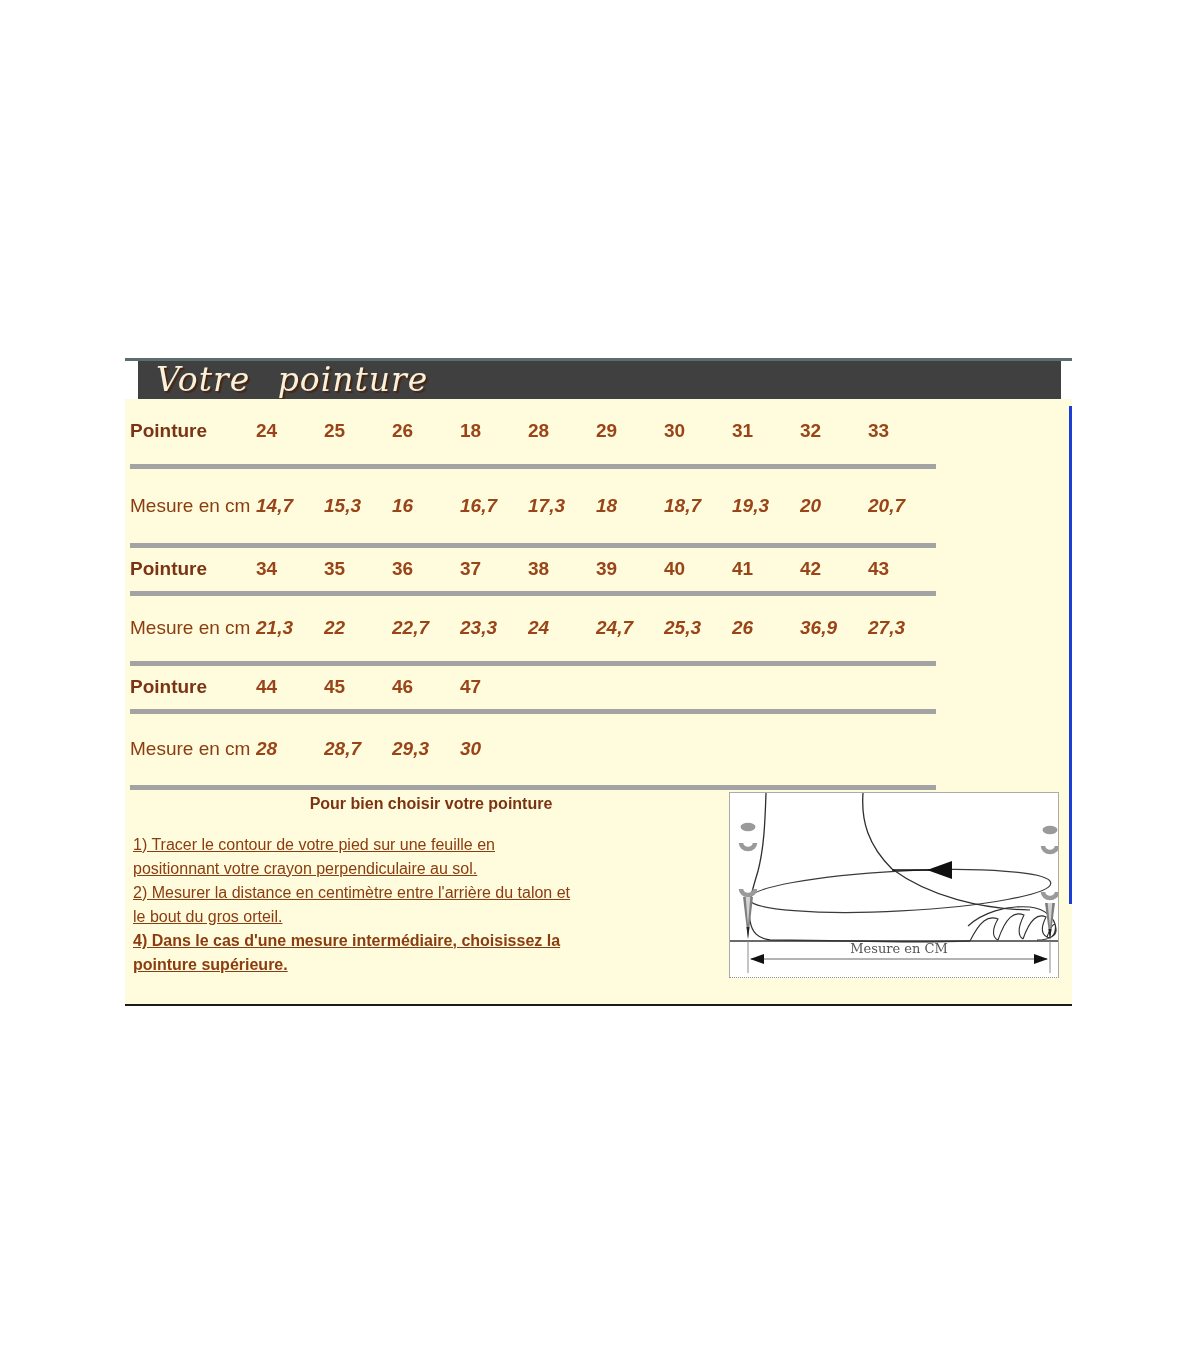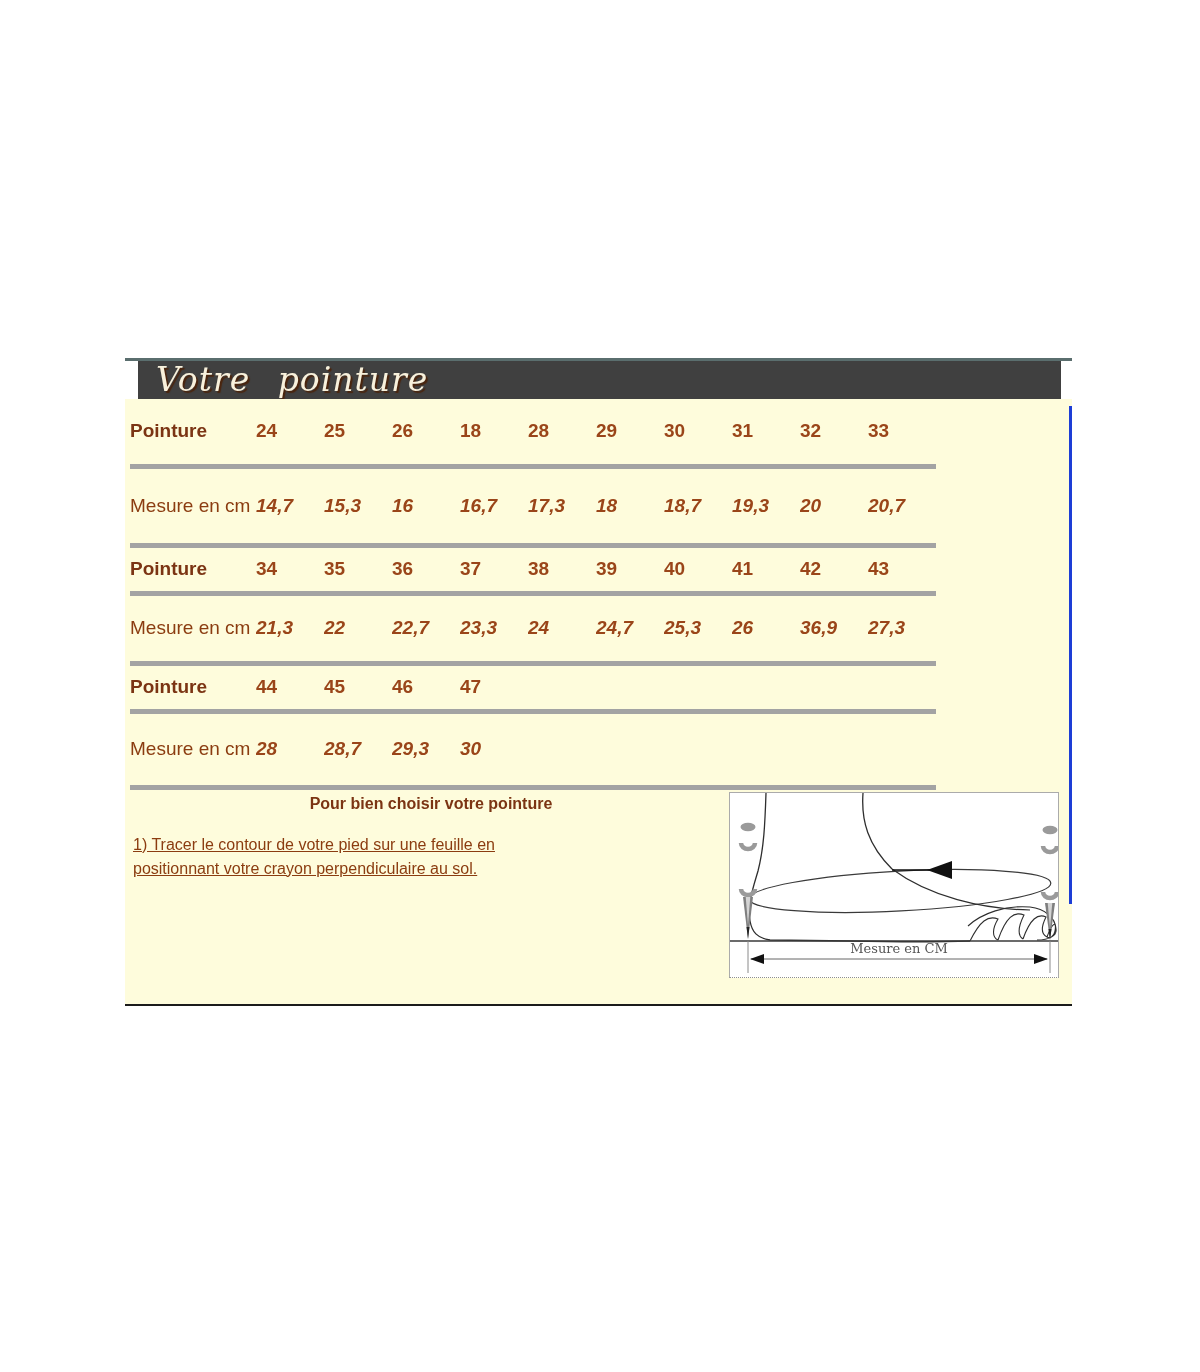--- a/index.html
+++ b/index.html
@@ -221,19 +221,27 @@
         </svg>
       </div>
 
       <div class="guide-text">
         <div class="guide-heading">Pour bien choisir votre pointure</div>
         <div id="steps-host">
             <div class="step">
               <div class="line">1) Tracer le contour de votre pied sur une feuille en</div>
               <div class="line">positionnant votre crayon perpendiculaire au sol.</div>
             </div>
+            <div class="step">
+              <div class="line">2) Mesurer la distance en centimètre entre l'arrière du talon et</div>
+              <div class="line">le bout du gros orteil.</div>
+            </div>
+            <div class="step bold">
+              <div class="line">4) Dans le cas d'une mesure intermédiaire, choisissez la</div>
+              <div class="line">pointure supérieure.</div>
+            </div>
           </div>
       </div>
     </div>
   </div>
 
   <div class="bottom-line"></div>
 </div>
 
 </body></html>

